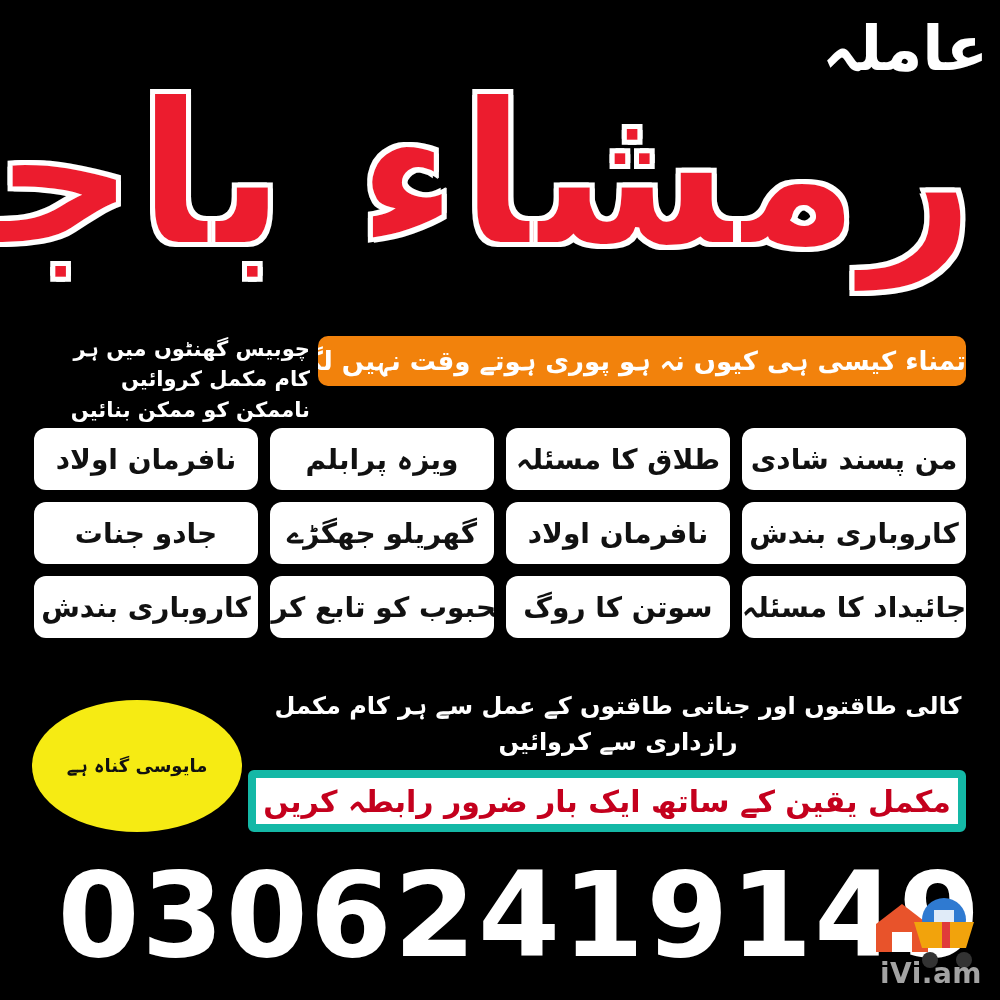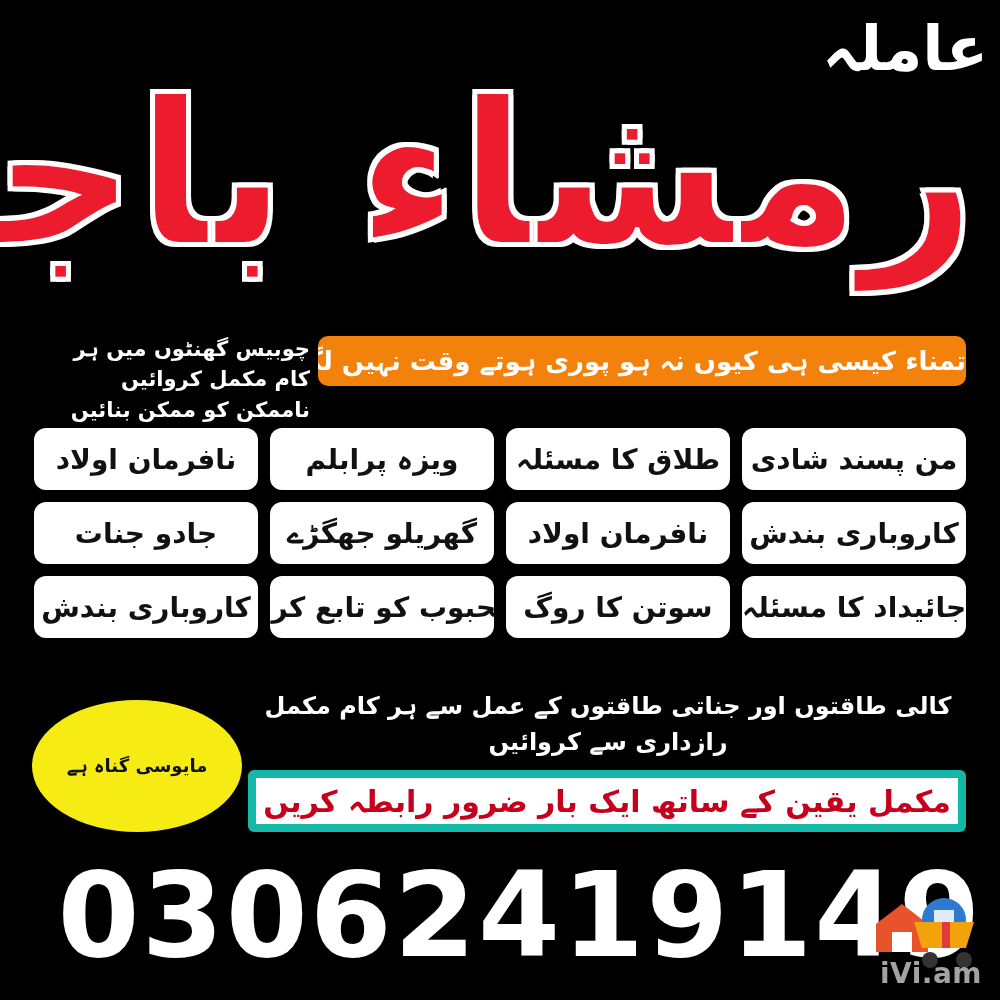--- a/index.html
+++ b/index.html
@@ -115,21 +115,21 @@
     justify-content: center;
     direction: rtl;
     white-space: nowrap;
     overflow: hidden;
     padding: 12px 6px;
     box-sizing: border-box;
   }
   
   .secret-line {
     position: absolute;
-    left: 250px;
+    left: 260px;
     top: 688px;
     width: 716px;
     text-align: center;
     direction: rtl;
     color: #ffffff;
     font-size: 24px;
     font-weight: bold;
     line-height: 1.5;
   }
   

